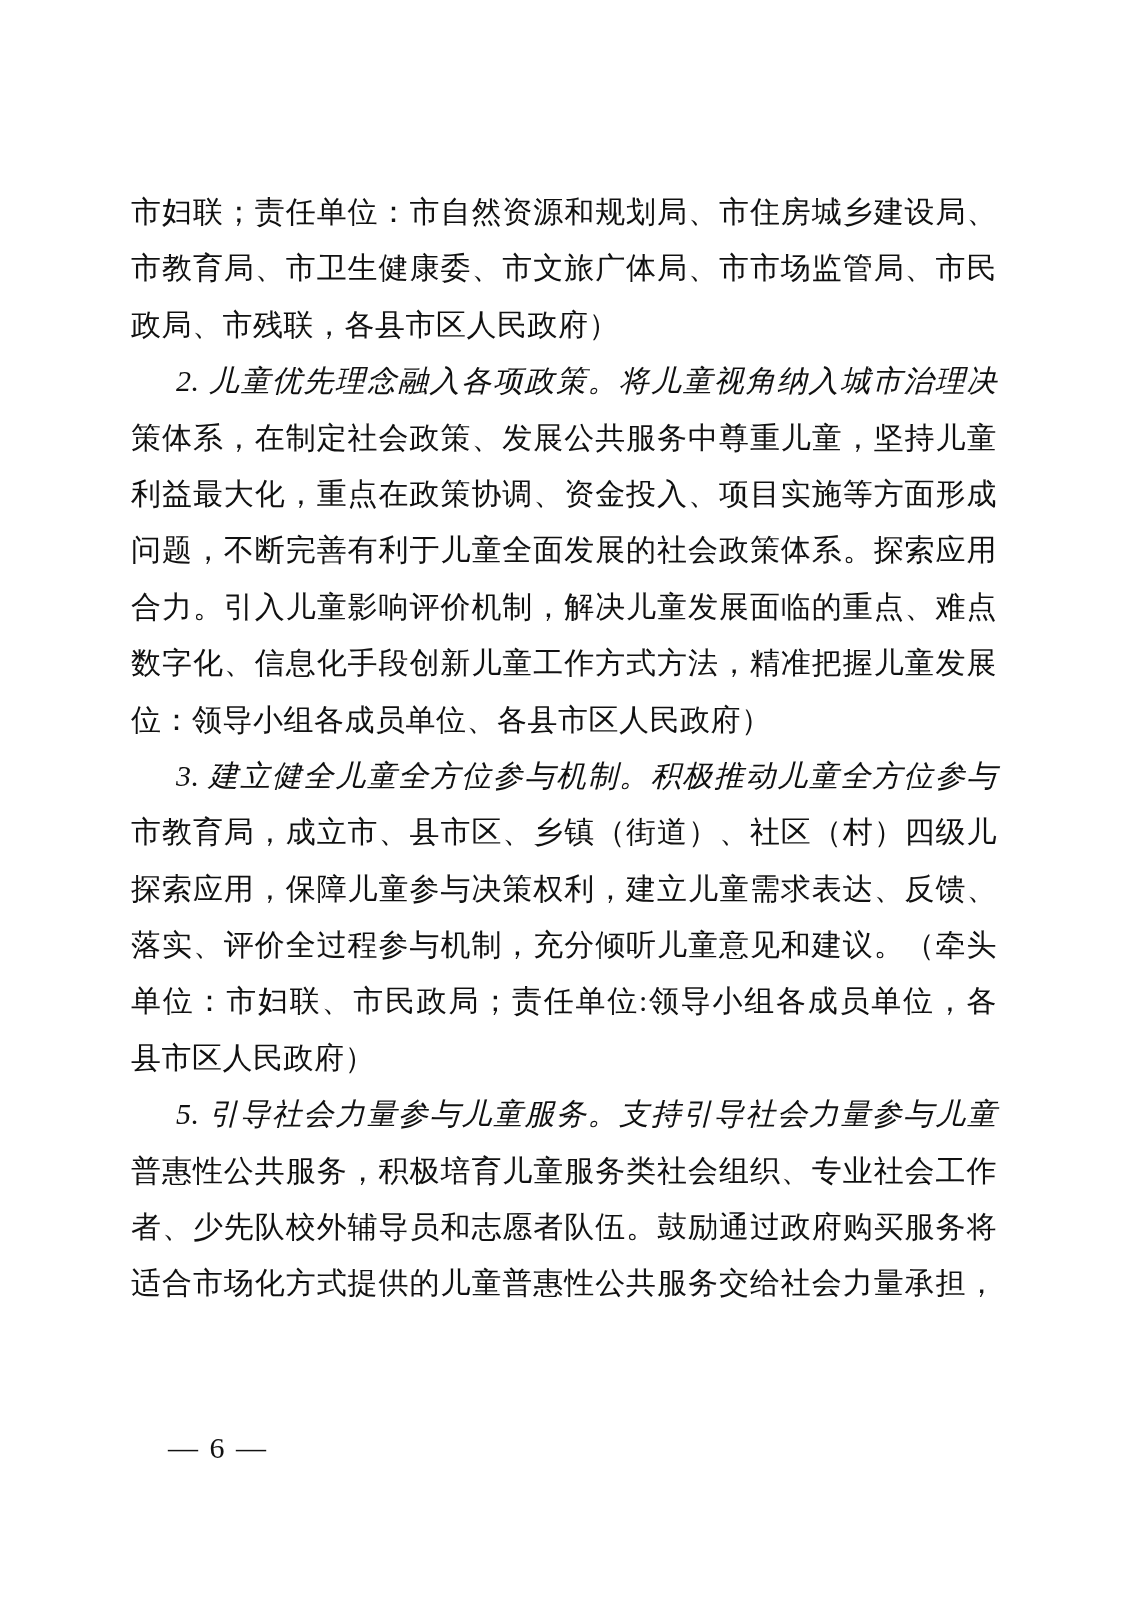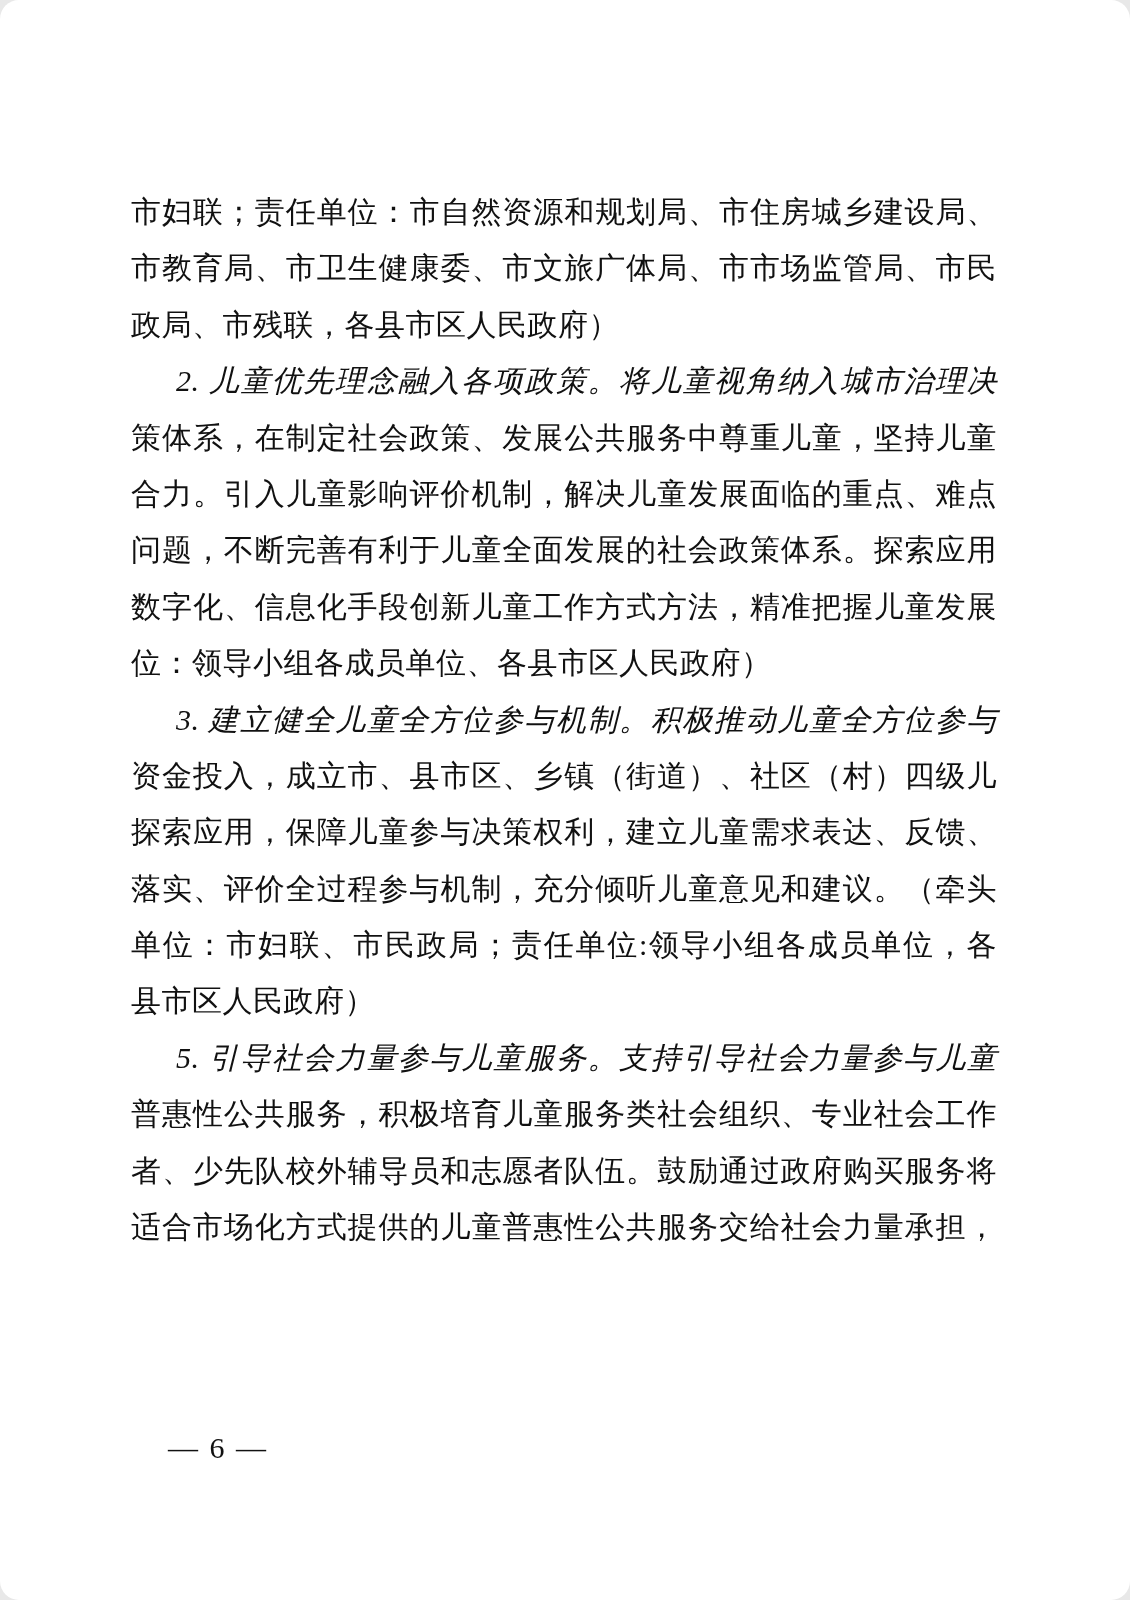--- a/index.html
+++ b/index.html
@@ -9,21 +9,20 @@
   }
   .page {
     position: relative;
     width: 1130px;
     height: 1600px;
     margin: 0 auto;
     background: #ffffff;
     overflow: hidden;
     font-family: "Liberation Serif", "DejaVu Serif", serif;
     color: #111111;
-    border-radius: 19px;
   }
   .doc-content {
     position: absolute;
     left: 131px;
     top: 184px;
     width: 866px;
   }
   .line {
     height: 56.4px;
     line-height: 56.4px;
@@ -56,26 +55,27 @@
 </head>
 <body>
 
 <div class="page">
   <div class="doc-content">
     <div class="line">市妇联；责任单位：市自然资源和规划局、市住房城乡建设局、</div>
     <div class="line">市教育局、市卫生健康委、市文旅广体局、市市场监管局、市民</div>
     <div class="line end">政局、市残联，各县市区人民政府）</div>
     <div class="line indent">2. 儿童优先理念融入各项政策。将儿童视角纳入城市治理决</div>
     <div class="line">策体系，在制定社会政策、发展公共服务中尊重儿童，坚持儿童</div>
+    <div class="line">利益最大化，重点在政策协调、资金投入、项目实施等方面形成</div>
+    <div class="line">问题，不断完善有利于儿童全面发展的社会政策体系。探索应用</div>
     <div class="line">合力。引入儿童影响评价机制，解决儿童发展面临的重点、难点</div>
-    <div class="line">问题，不断完善有利于儿童全面发展的社会政策体系。探索应用</div>
     <div class="line">数字化、信息化手段创新儿童工作方式方法，精准把握儿童发展</div>
     <div class="line end">位：领导小组各成员单位、各县市区人民政府）</div>
     <div class="line indent">3. 建立健全儿童全方位参与机制。积极推动儿童全方位参与</div>
-    <div class="line">资金投入，成立市、县市区、乡镇（街道）、社区（村）四级儿</div>
+    <div class="line">市教育局，成立市、县市区、乡镇（街道）、社区（村）四级儿</div>
     <div class="line">探索应用，保障儿童参与决策权利，建立儿童需求表达、反馈、</div>
     <div class="line">落实、评价全过程参与机制，充分倾听儿童意见和建议。（牵头</div>
     <div class="line">单位：市妇联、市民政局；责任单位:领导小组各成员单位，各</div>
     <div class="line end">县市区人民政府）</div>
     <div class="line indent">5. 引导社会力量参与儿童服务。支持引导社会力量参与儿童</div>
     <div class="line">普惠性公共服务，积极培育儿童服务类社会组织、专业社会工作</div>
     <div class="line">者、少先队校外辅导员和志愿者队伍。鼓励通过政府购买服务将</div>
     <div class="line">适合市场化方式提供的儿童普惠性公共服务交给社会力量承担，</div>
   </div>
   <div class="page-number">— 6 —</div>

